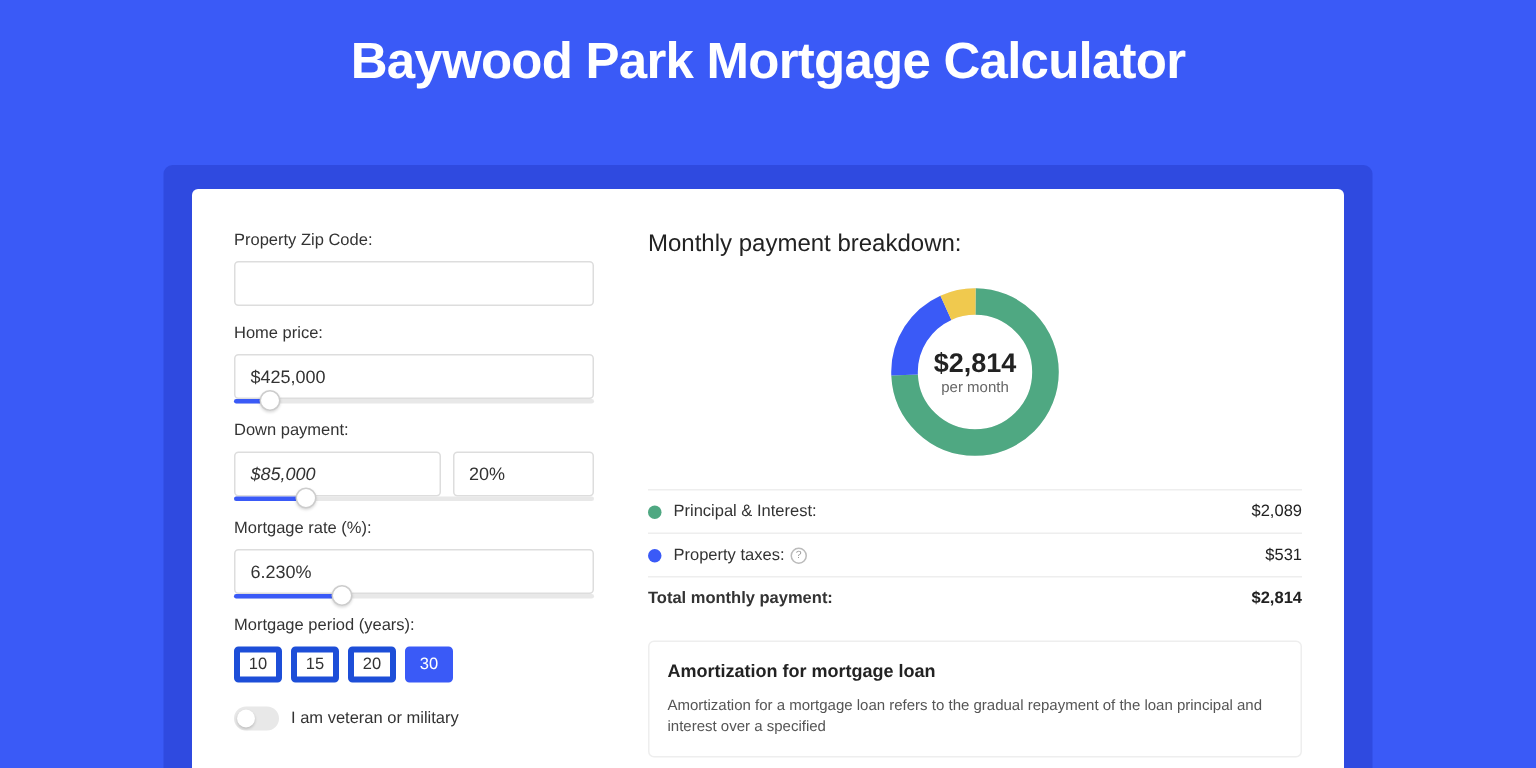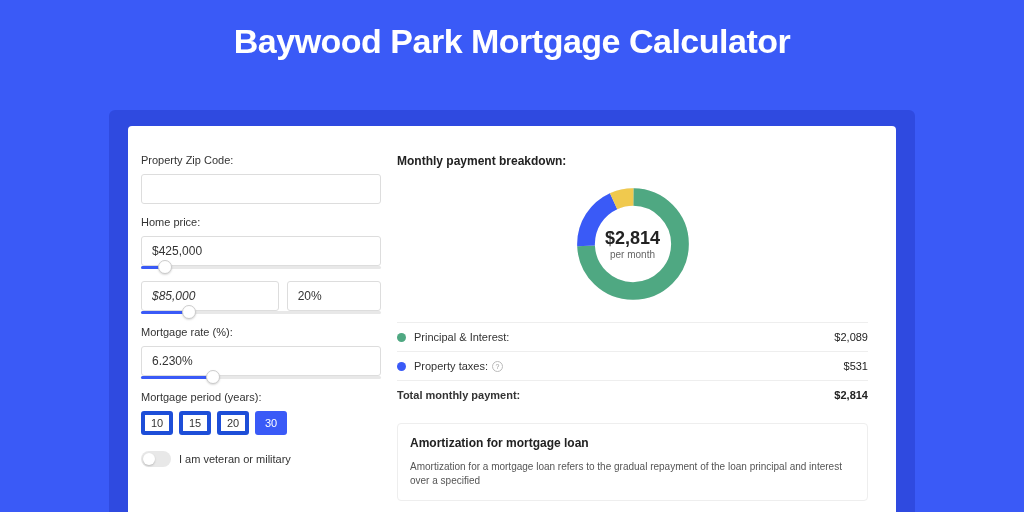--- a/index.html
+++ b/index.html
@@ -1,39 +1,39 @@
 <!DOCTYPE html>
 <html><head>
 <meta charset="utf-8">
 <style>
 * { margin: 0; padding: 0; box-sizing: border-box; font-family: -apple-system, BlinkMacSystemFont, "Segoe UI", Arial, sans-serif; }
 body { width: 1024px; height: 512px; background: #3a5af7; overflow: hidden; }
 .container { width: 100%; height: 100%; position: relative; }
 .page-title { color: #fff; font-size: 34px; font-weight: 700; text-align: center; padding: 22px 0 18px 0; letter-spacing: -0.5px; }
 .card-shadow { position: absolute; top: 110px; left: 109px; width: 806px; height: 402px; background: #2f4ae0; border-radius: 6px 6px 0 0; }
-.card { position: absolute; top: 126px; left: 128px; width: 768px; height: 386px; background: #fff; border-radius: 4px 4px 0 0; padding: 28px 28px 0 13px; display: flex; gap: 16px; overflow: hidden; }
+.card { position: absolute; top: 126px; left: 128px; width: 768px; height: 386px; background: #fff; border-radius: 4px 4px 0 0; padding: 28px 28px 0 28px; display: flex; gap: 36px; overflow: hidden; }
 .left-col { width: 240px; flex-shrink: 0; }
 .right-col { flex: 1; }
 .field-label { font-size: 11px; color: #333; margin-bottom: 8px; }
 .text-input { width: 100%; height: 30px; border: 1px solid #ddd; border-radius: 3px; padding: 0 10px; font-size: 12px; color: #333; outline: none; }
 .field-group { margin-bottom: 12px; position: relative; }
 .slider-track { position: relative; height: 3px; background: #e8e8e8; border-radius: 2px; margin-top: 0px; }
 .slider-fill { position: absolute; height: 100%; background: #3a5af7; border-radius: 2px; left: 0; }
 .slider-thumb { position: absolute; width: 14px; height: 14px; background: #fff; border: 1px solid #ccc; border-radius: 50%; top: -6px; transform: translateX(-50%); box-shadow: 0 1px 2px rgba(0,0,0,0.15); cursor: pointer; }
 .dp-row { display: flex; gap: 8px; }
 .dp-row .text-input:first-child { flex: 1.6; font-style: italic; }
 .dp-row .text-input:last-child { flex: 1; }
 .period-row { display: flex; gap: 6px; }
 .period-btn { width: 32px; height: 24px; border: 4px solid #1d4ed8; border-radius: 3px; background: #fff; font-size: 11px; color: #333; cursor: pointer; display: flex; align-items: center; justify-content: center; }
 .period-btn.active { background: #3a5af7; color: #fff; border-color: #3a5af7; }
 .toggle-row { display: flex; align-items: center; gap: 8px; margin-top: 16px; }
 .toggle { width: 30px; height: 16px; background: #e8e8e8; border-radius: 10px; position: relative; cursor: pointer; }
 .toggle-knob { width: 12px; height: 12px; background: #fff; border-radius: 50%; position: absolute; top: 2px; left: 2px; box-shadow: 0 1px 2px rgba(0,0,0,0.2); }
 .toggle-label { font-size: 11px; color: #333; }
-.section-title { font-size: 12px; font-weight: 700; color: #222; margin-bottom: 14px; }
+.section-title { font-size: 16px; font-weight: 400; color: #222; margin-bottom: 14px; }
 .donut-wrap { display: flex; justify-content: center; margin-bottom: 16px; }
 .donut { position: relative; width: 124px; height: 124px; }
 .donut svg { width: 100%; height: 100%; }
 .donut-center { position: absolute; top: 0; left: 0; width: 100%; height: 100%; display: flex; flex-direction: column; align-items: center; justify-content: center; }
 .donut-amount { font-size: 18px; font-weight: 700; color: #222; }
 .donut-sub { font-size: 10px; color: #666; }
 .legend-row { display: flex; align-items: center; padding: 8px 0; border-top: 1px solid #eee; font-size: 11px; }
 .legend-row:first-of-type { border-top: 1px solid #eee; }
 .legend-dot { width: 9px; height: 9px; border-radius: 50%; margin-right: 8px; flex-shrink: 0; }
 .legend-label { flex: 1; color: #333; display: flex; align-items: center; gap: 4px; }
@@ -63,20 +63,21 @@
       <div class="field-group">
         <div class="field-label">Home price:</div>
         <input class="text-input" value="$425,000" style="">
         <div class="slider-track">
           <div class="slider-fill" id="price-fill" style="width: 10%;"></div>
           <div class="slider-thumb" id="price-thumb" style="left: 10%;"></div>
         </div>
       </div>
 
       <div class="field-group">
+        <div class="field-label">Down payment:</div>
         <div class="dp-row">
           <input class="text-input" value="$85,000" style="">
           <input class="text-input" value="20%" style="">
         </div>
         <div class="slider-track">
           <div class="slider-fill" id="dp-fill" style="width: 20%;"></div>
           <div class="slider-thumb" id="dp-thumb" style="left: 20%;"></div>
         </div>
       </div>
 

